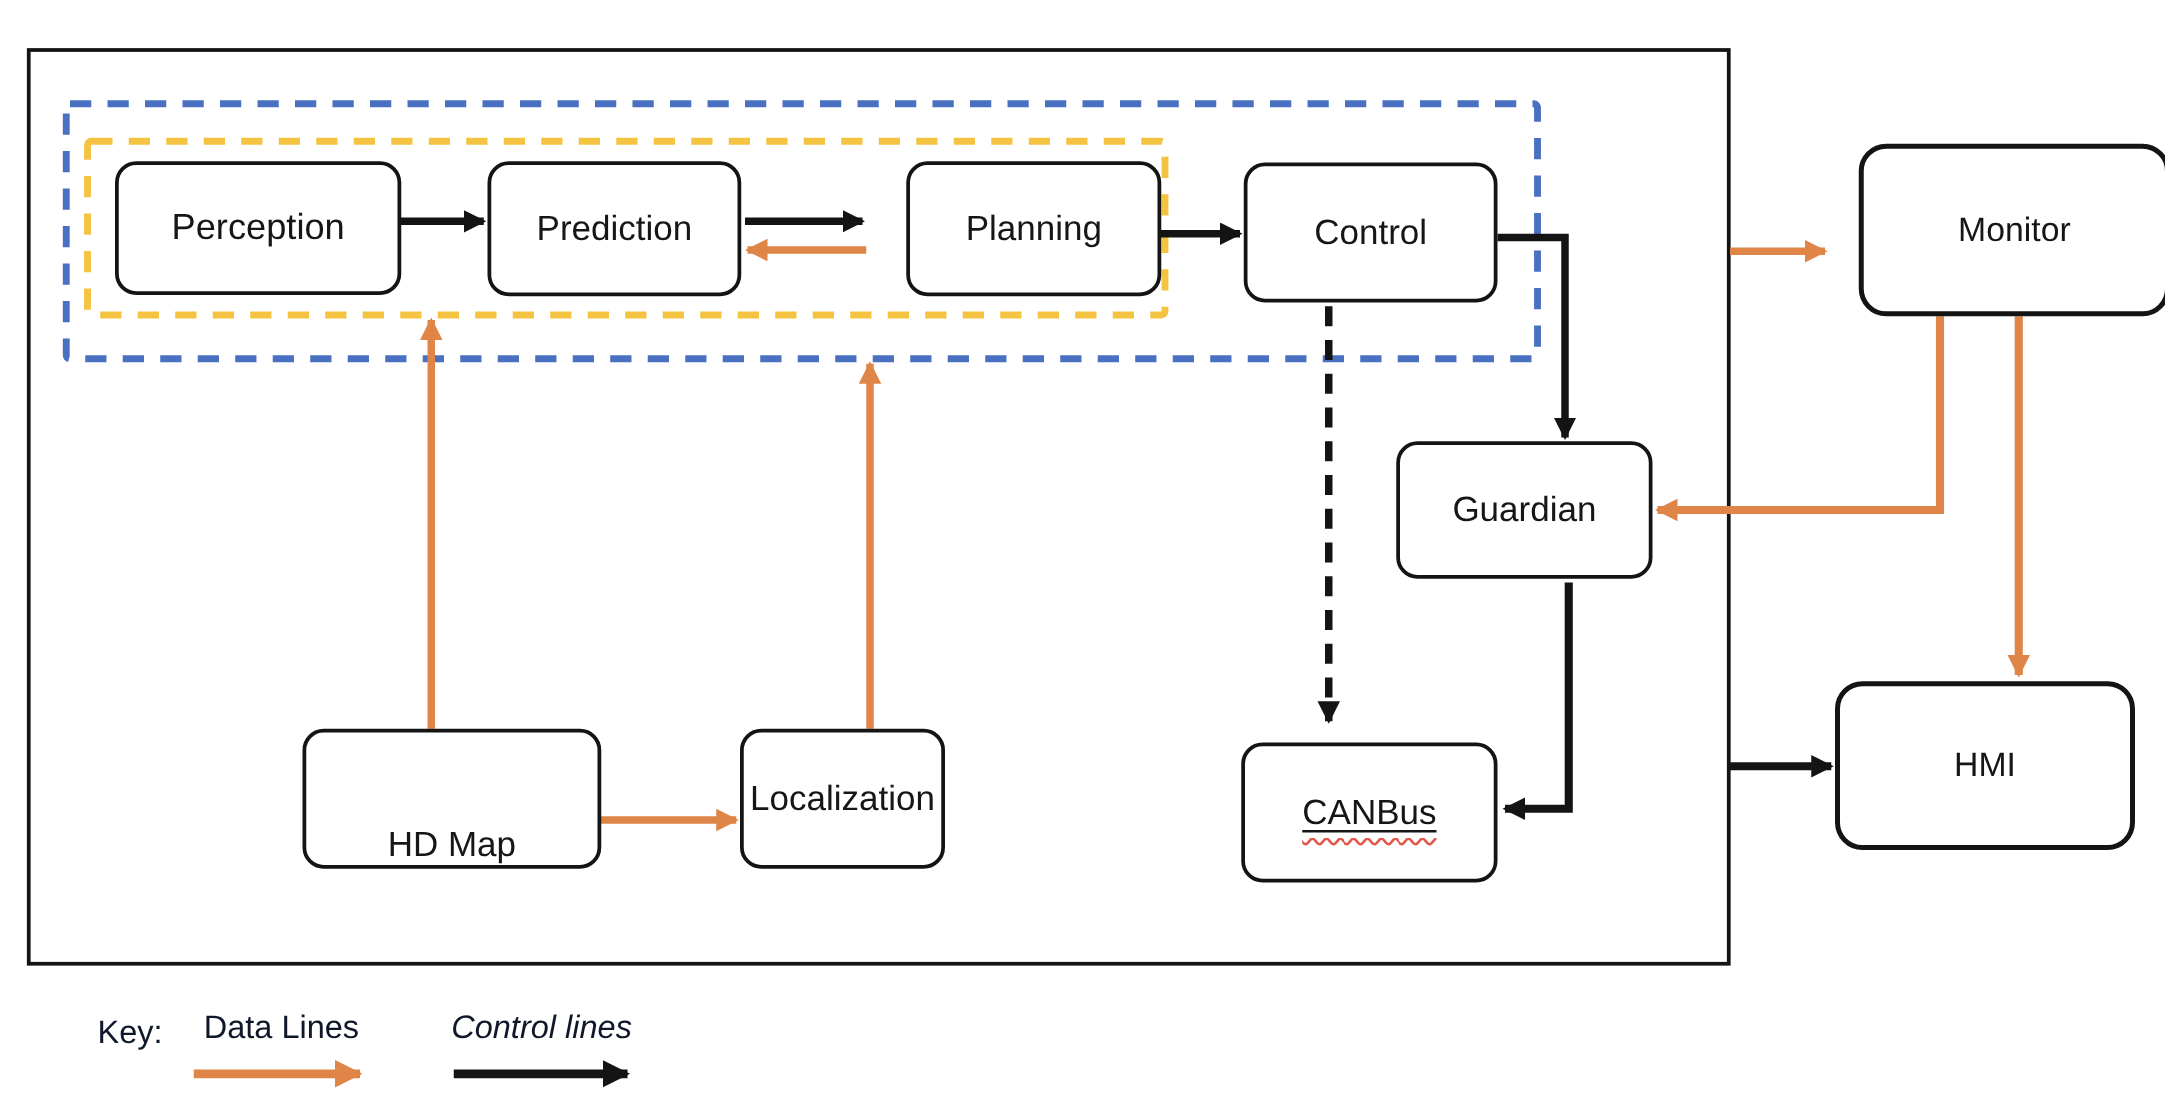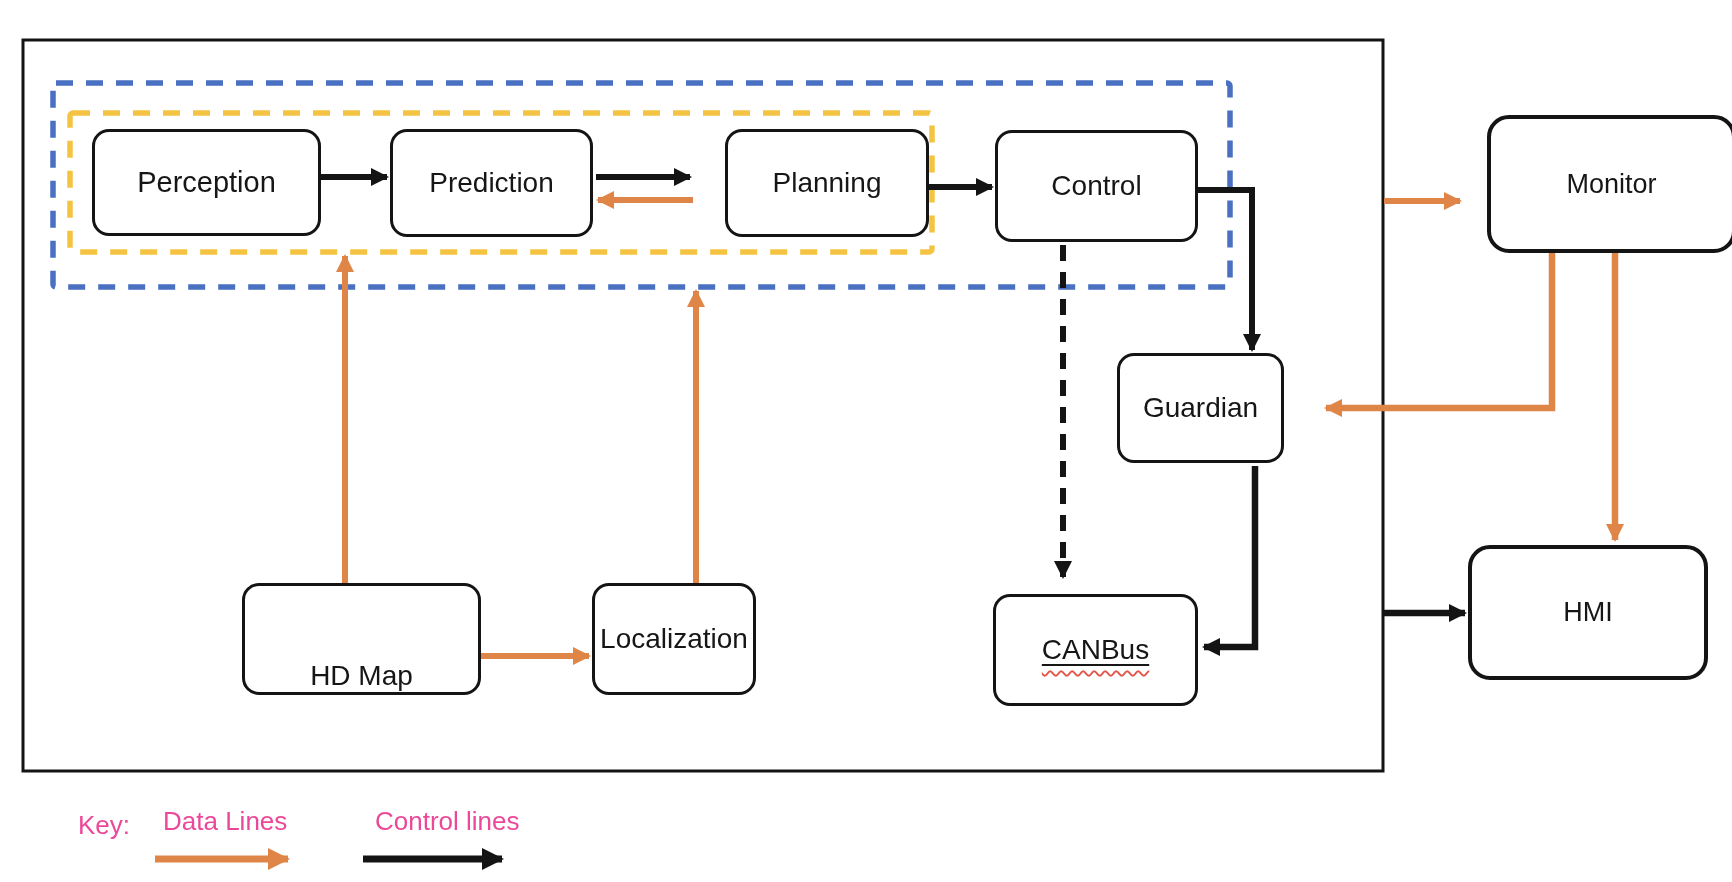--- a/index.html
+++ b/index.html
@@ -22,39 +22,39 @@
     font-size:28px;
     text-align:center;
     z-index:3;
   }
   .node.big{border-width:4px;border-radius:22px;font-size:27px;}
   .n-perception  {left:92px;  top:129px; width:229px; height:107px; font-size:29px;}
   .n-prediction  {left:390px; top:129px; width:203px; height:108px;}
   .n-planning    {left:693px; top:129px; width:204px; height:108px;margin-left:32px;}
   .n-control     {left:995px; top:130px; width:203px; height:112px;}
   .n-monitor     {left:1463px;top:115px; width:249px; height:138px;margin-left:24px;}
-  .n-guardian    {left:1117px;top:353px; width:167px; height:110px;}
+  .n-guardian    {left:1117px;top:353px; width:205px; height:110px;}
   .n-canbus      {left:993px; top:583px; width:205px; height:112px;margin-top:11px;}
   .n-hdmap       {left:242px; top:583px; width:239px; height:112px;align-items:flex-end;}
   .n-localization{left:592px; top:583px; width:164px; height:112px;}
   .n-hmi         {left:1468px;top:545px; width:240px; height:135px;}
   .canbus-underline{
     text-decoration:underline;
     text-decoration-thickness:2px;
     text-underline-offset:5px;
   }
   .canbus-squiggle{
     text-decoration:underline wavy var(--spellcheck-red,#e25549);
     text-decoration-thickness:1.5px;
     text-underline-offset:11px;
   }
-  .key-text{position:absolute;font-size:26px;color:#ec4899;z-index:3;white-space:nowrap;}
+  .key-text{position:absolute;font-size:26px;color:#0f172a;z-index:3;white-space:nowrap;}
   .key-title  {left:78px; top:810px;}
   .key-data   {left:163px;top:806px;}
-  .key-control{left:375px;top:806px;}
+  .key-control{left:361px;top:806px;font-style:italic;}
 </style>
 </head>
 <body>
 
 <div class="canvas">
 
   <svg class="layer" viewBox="0 0 1732 882" xmlns="http://www.w3.org/2000/svg">
     <defs>
       <marker id="mb" markerUnits="userSpaceOnUse" markerWidth="20" markerHeight="20" refX="16" refY="9" orient="auto">
         <path d="M0,0 L18,9 L0,18 Z" style="fill:var(--control-line,#141414)"></path>

